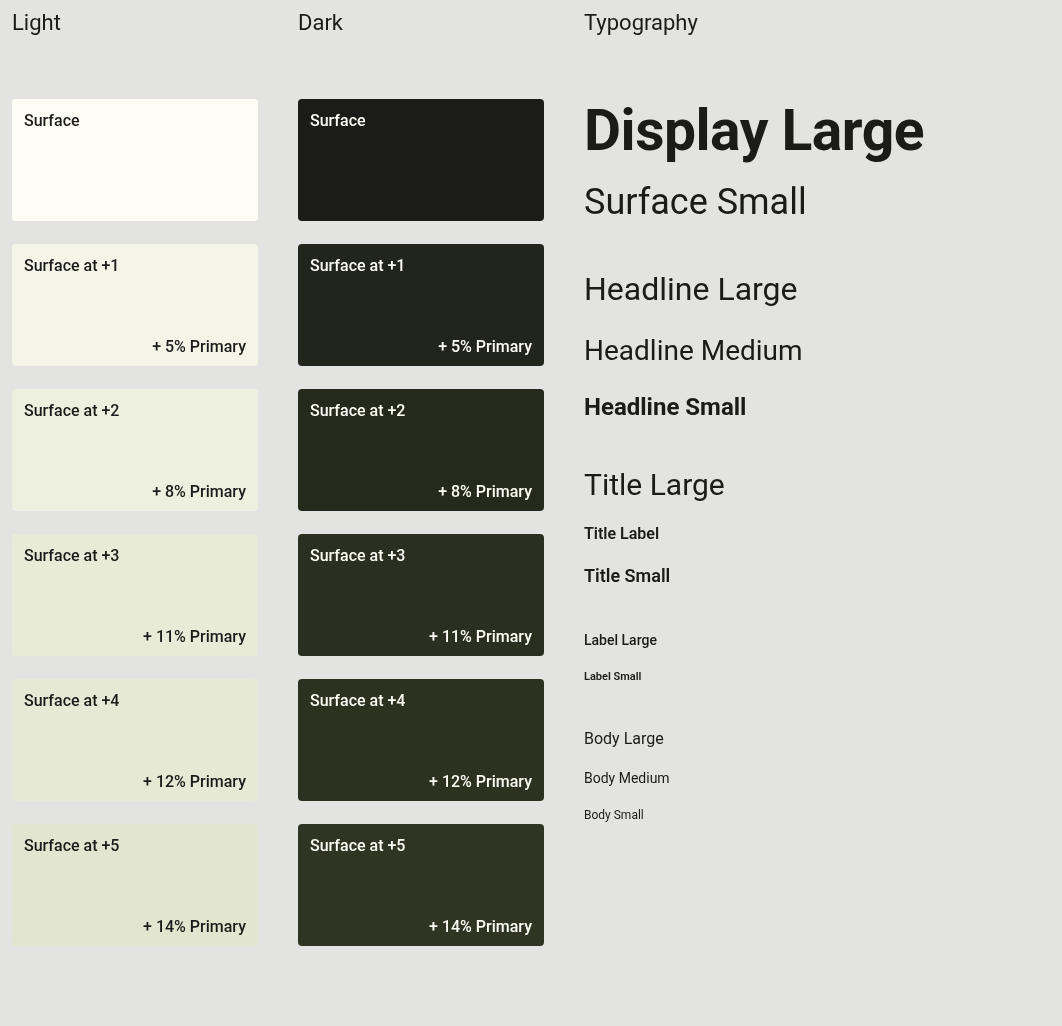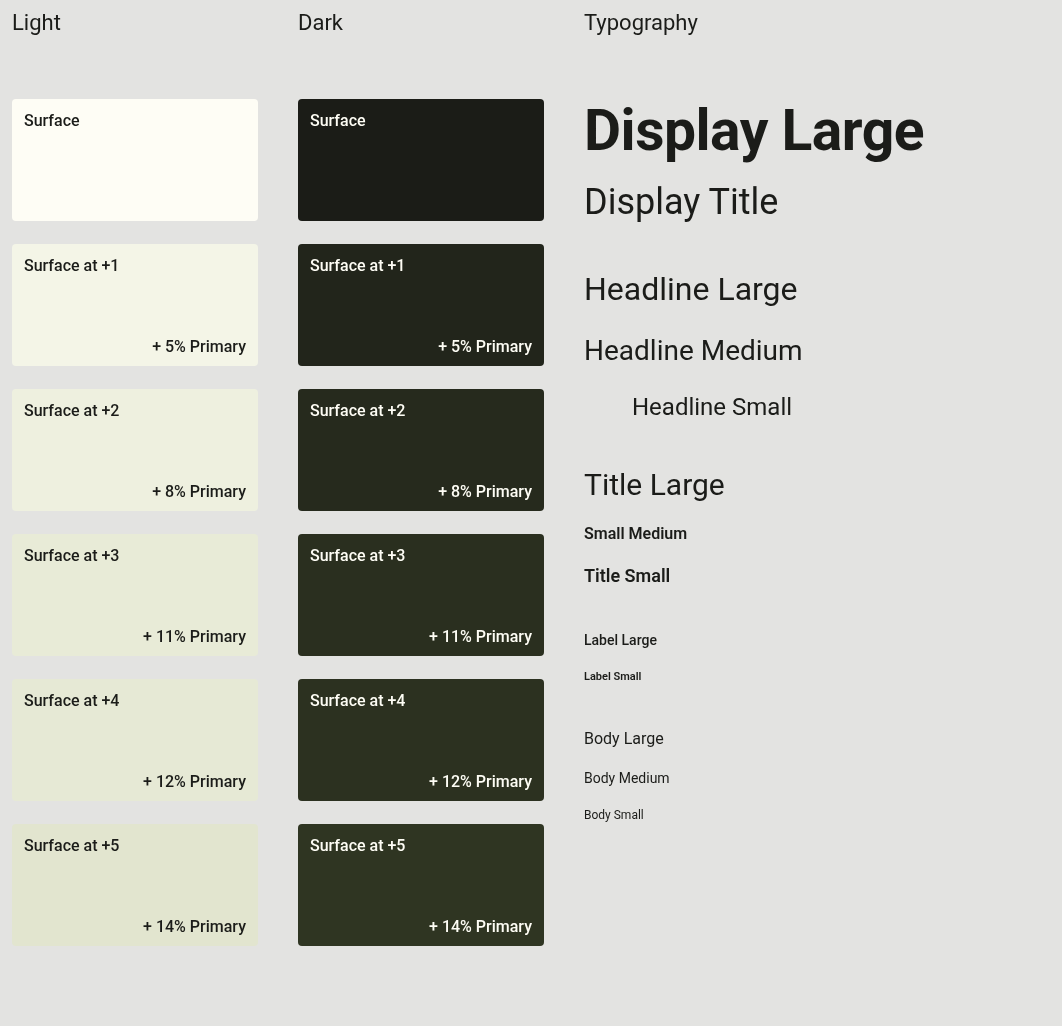--- a/index.html
+++ b/index.html
@@ -53,21 +53,21 @@
   .d5 { background:#2f3522; color:#fefdf5; }
 
   
   .typo-group { margin-bottom: 46px; }
   .display-large  { font-size: 57px; font-weight: 700; line-height: 1.12; margin-bottom: 18px; letter-spacing:-0.5px; }
   .display-medium { font-size: 45px; font-weight: 400; line-height: 1.15; margin-bottom: 18px; }
   .display-small  { font-size: 36px; font-weight: 400; line-height: 1.2;  }
 
   .headline-large  { font-size: 32px; font-weight: 400; margin-bottom: 26px; }
   .headline-medium { font-size: 28px; font-weight: 400; margin-bottom: 26px; }
-  .headline-small  { font-size: 24px; font-weight: 400; margin-left: 48px; }
+  .headline-small  { font-size: 24px; font-weight: 700; }
 
   .title-large  { font-size: 30px; font-weight: 400; margin-bottom: 22px; }
   .title-medium { font-size: 16px; font-weight: 600; margin-bottom: 22px; }
   .title-small  { font-size: 18px; font-weight: 600; }
 
   .label-large  { font-size: 14px; font-weight: 500; margin-bottom: 22px; }
   .label-medium { font-size: 12px; font-weight: 600; margin-bottom: 22px; }
   .label-small  { font-size: 11px; font-weight: 600; }
 
   .body-large  { font-size: 16px; font-weight: 400; margin-bottom: 22px; }
@@ -135,32 +135,32 @@
       <div class="title">Surface at +5</div>
       <div class="sub">+ 14% Primary</div>
     </div>
   </div>
 
   <div class="col col-typo">
     <div class="col-header">Typography</div>
 
     <div class="typo-group">
       <div class="display-large">Display Large</div>
-      <div class="display-small">Display Title</div>
+      <div class="display-small">Surface Small</div>
     </div>
 
     <div class="typo-group">
       <div class="headline-large">Headline Large</div>
       <div class="headline-medium">Headline Medium</div>
       <div class="headline-small">Headline Small</div>
     </div>
 
     <div class="typo-group">
       <div class="title-large">Title Large</div>
-      <div class="title-medium">Small Medium</div>
+      <div class="title-medium">Title Label</div>
       <div class="title-small">Title Small</div>
     </div>
 
     <div class="typo-group">
       <div class="label-large">Label Large</div>
       <div class="label-small">Label Small</div>
     </div>
 
     <div class="typo-group">
       <div class="body-large">Body Large</div>

